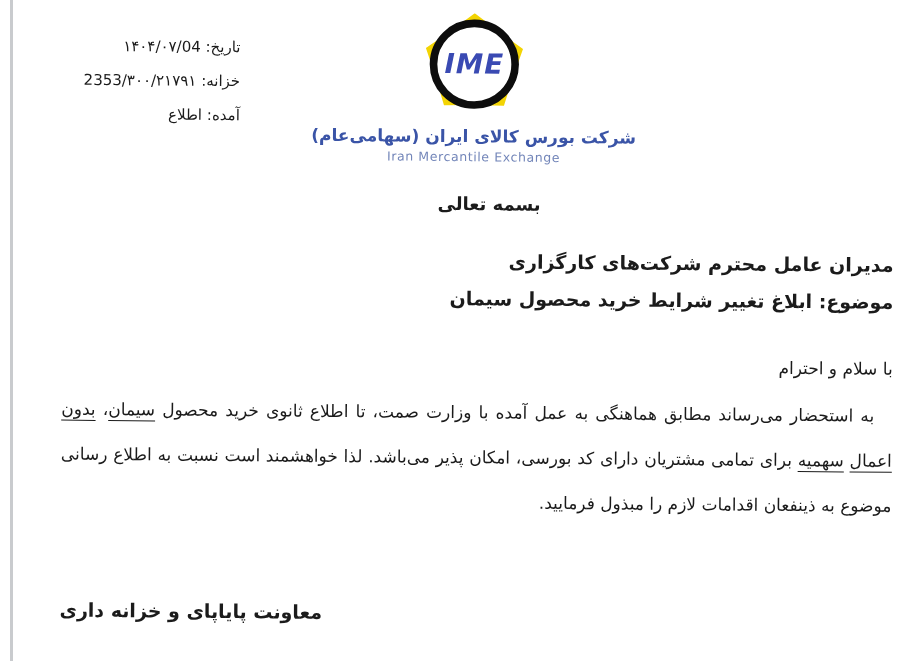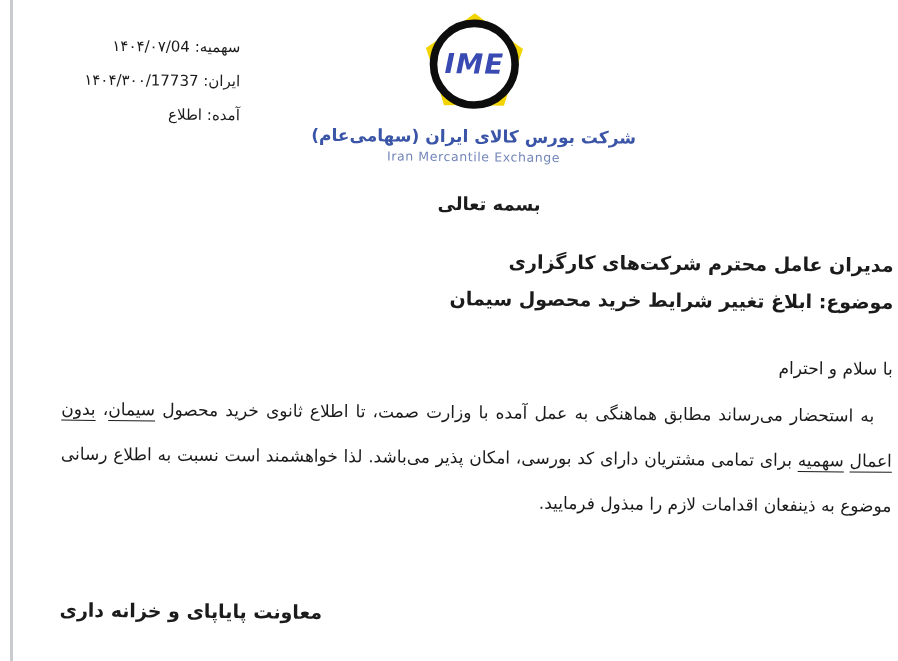--- a/index.html
+++ b/index.html
@@ -118,22 +118,22 @@
   }
 </style>
 </head>
 <body>
 
 <div class="scan-edge"></div>
 
 <div class="sheet">
 
   <div class="meta">
-    <div><span>سهمیه:</span> <span>۱۴۰۴/۰۷/04</span></div>
-    <div><span>ایران:</span> <span>۱۴۰۴/۳۰۰/17737</span></div>
+    <div><span>تاریخ:</span> <span>۱۴۰۴/۰۷/04</span></div>
+    <div><span>خزانه:</span> <span>2353/۳۰۰/۲۱۷۹۱</span></div>
     <div><span>آمده:</span> <span>اطلاع</span></div>
   </div>
 
   <svg class="logo" viewBox="0 0 100 100" aria-hidden="true">
     <polygon points="50,0 73.5,17.6 97.6,34.6 88,62.4 79.4,90.5 50,90 20.6,90.5 12,62.4 2.4,34.6 26.5,17.6" fill="#f3d403"></polygon>
     <circle cx="50" cy="50" r="40" fill="#ffffff" stroke="#0d0d0d" stroke-width="7.5"></circle>
     <text x="50" y="59" text-anchor="middle" font-family="DejaVu Sans, sans-serif" font-size="27" font-weight="bold" font-style="italic" letter-spacing="1" fill="#3a4ab3">IME</text>
   </svg>
 
   <div class="brand">

